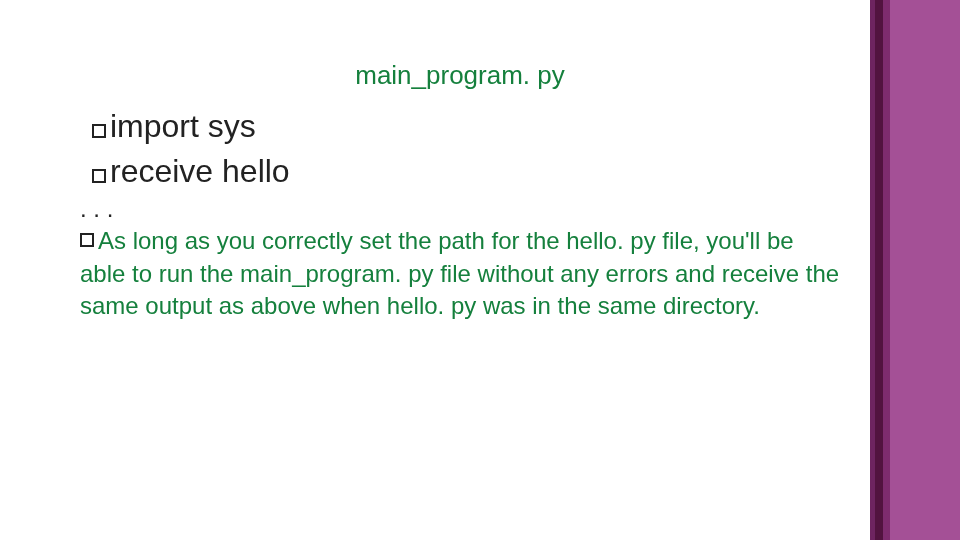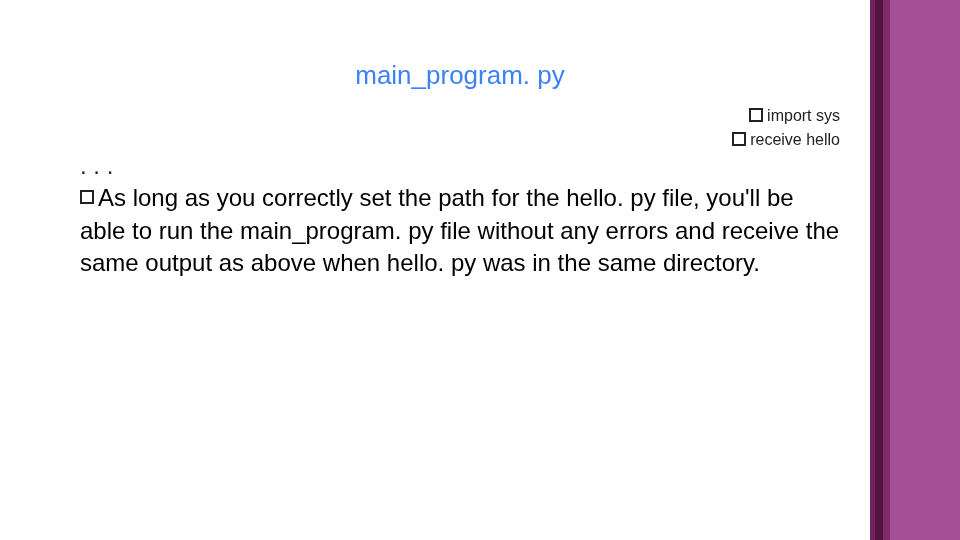--- a/index.html
+++ b/index.html
@@ -35,49 +35,48 @@
   }
   .content {
     position: absolute;
     top: 60px;
     left: 80px;
     right: 120px;
   }
   .title {
     text-align: center;
     font-size: 26px;
-    color: #3b82f6;
+    color: #15803d;
     margin-bottom: 14px;
     font-weight: 400;
   }
   .bullet-line {
-    font-size: 16px;
+    font-size: 32px;
     line-height: 1.35;
     color: #222;
-    margin: 2px 0;
-    text-align: right;
+    margin: 2px 12px;
   }
   .bullet-box {
     display: inline-block;
     width: 14px;
     height: 14px;
     border: 2px solid #222;
     margin-right: 4px;
     vertical-align: -1px;
     box-sizing: border-box;
   }
   .ellipsis {
     font-size: 24px;
     color: #222;
     margin: 2px 0;
   }
   .para {
     font-size: 24px;
     line-height: 1.35;
-    color: #000000;
+    color: #15803d;
     margin-top: 2px;
   }
   .para .bullet-box {
     vertical-align: 2px;
   }
 </style>
 </head>
 <body>
 
 <div class="slide">

